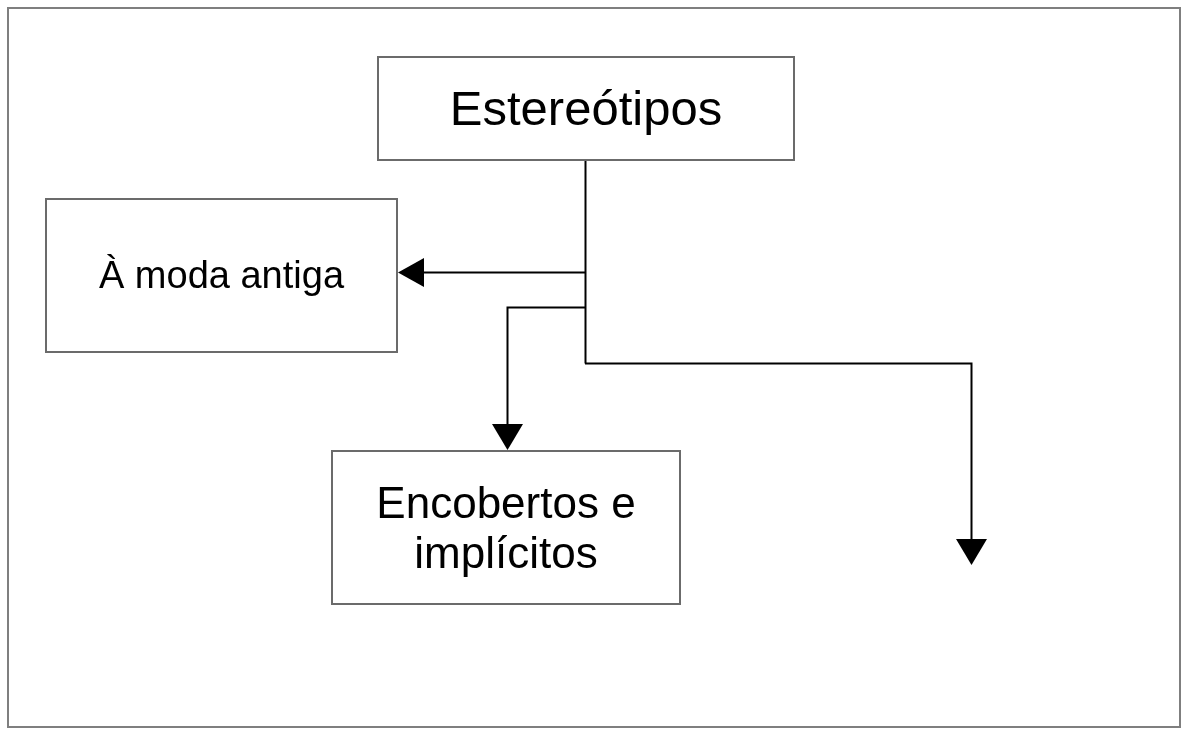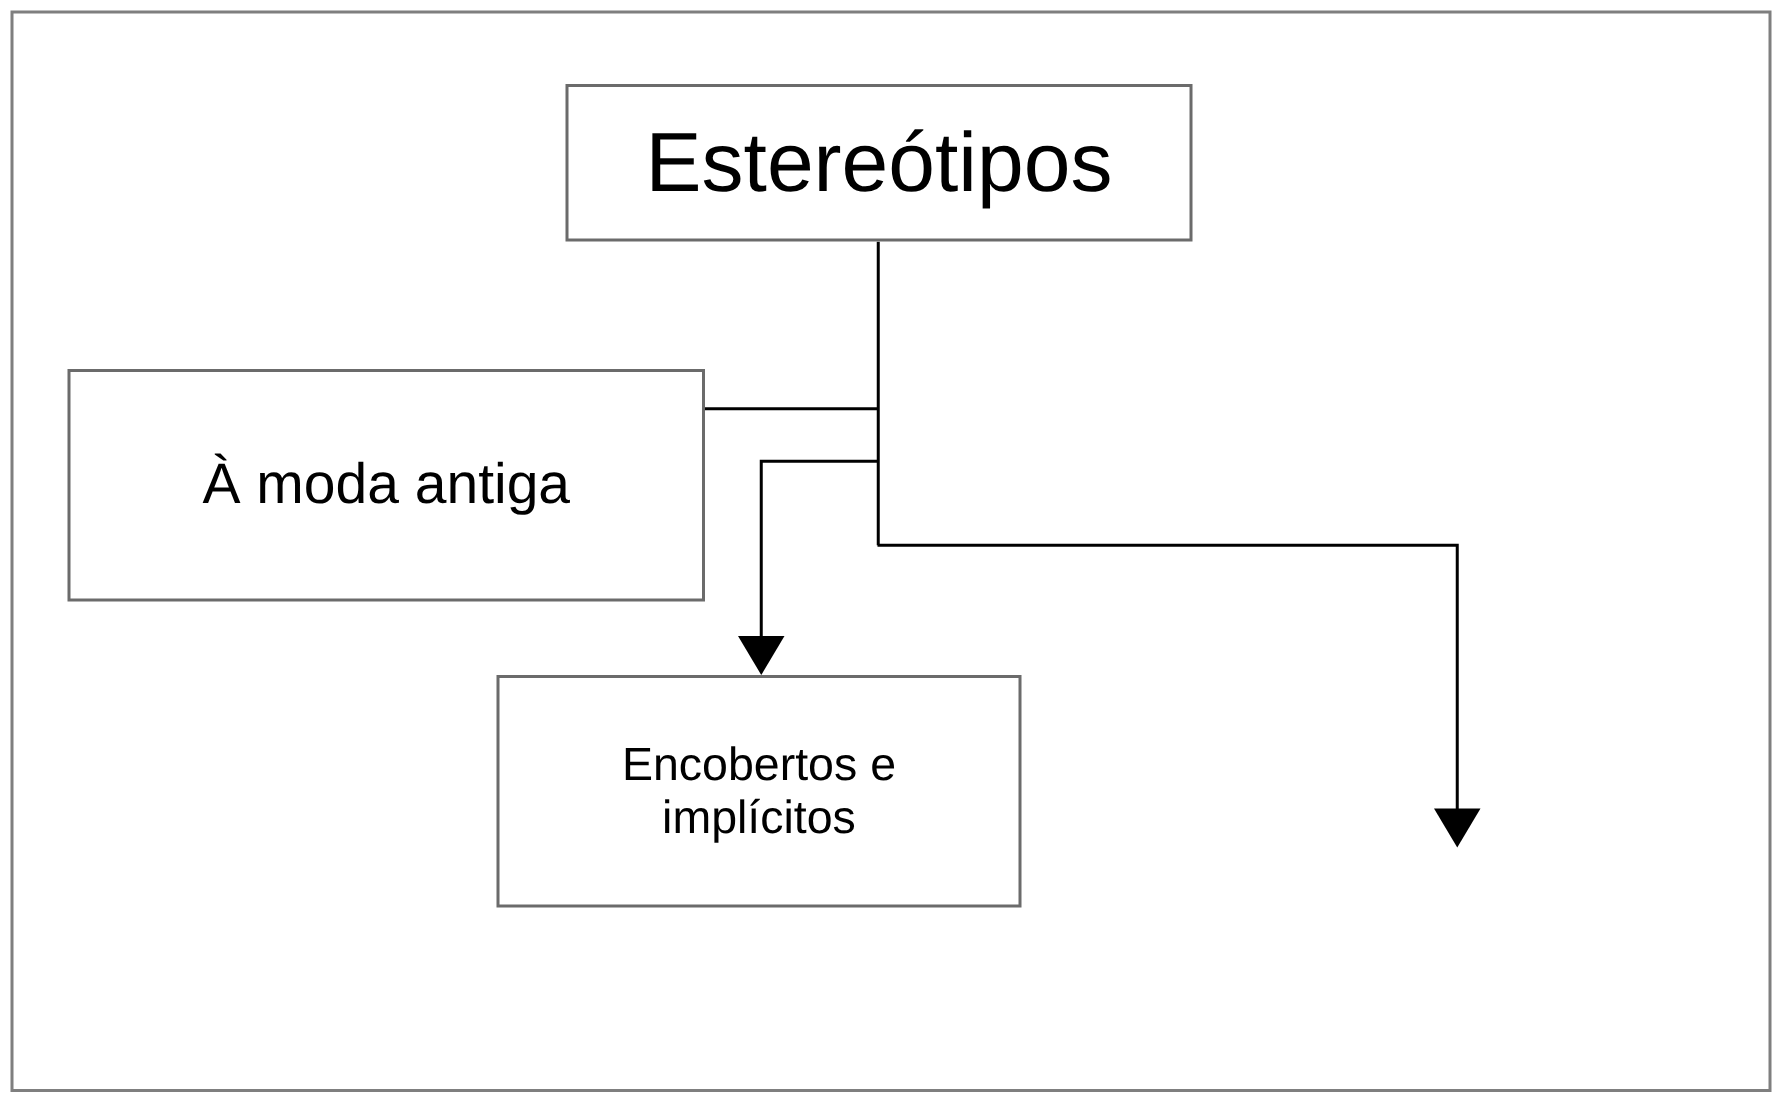--- a/index.html
+++ b/index.html
@@ -45,27 +45,27 @@
     text-align: center;
   }
   .node-label {
     color: #000000;
     font-family: "Liberation Sans", sans-serif;
     font-weight: normal;
     line-height: 1.12;
     white-space: pre-line;
   }
   #node-estereotipos { left: 377px; top: 56px;  width: 418px; height: 105px; }
-  #node-estereotipos .node-label { font-size: 56px; text-align: center; }
+  #node-estereotipos .node-label { font-size: 49px; text-align: center; }
 
-  #node-moda-antiga  { left: 45px;  top: 198px; width: 425px; height: 155px; margin-top: 48px; }
+  #node-moda-antiga  { left: 45px;  top: 198px; width: 353px; height: 155px; }
   #node-moda-antiga .node-label { font-size: 38px; }
 
   #node-encobertos   { left: 331px; top: 450px; width: 350px; height: 155px; }
-  #node-encobertos .node-label { font-size: 31px; }
+  #node-encobertos .node-label { font-size: 44px; }
 
   #node-novissimos   { left: 793px; top: 565px; width: 352px; height: 153px; }
   #node-novissimos .node-label { font-size: 38px; }
 </style>
 </head>
 <body>
 
 <div id="canvas">
 
   <div id="frame"></div>

